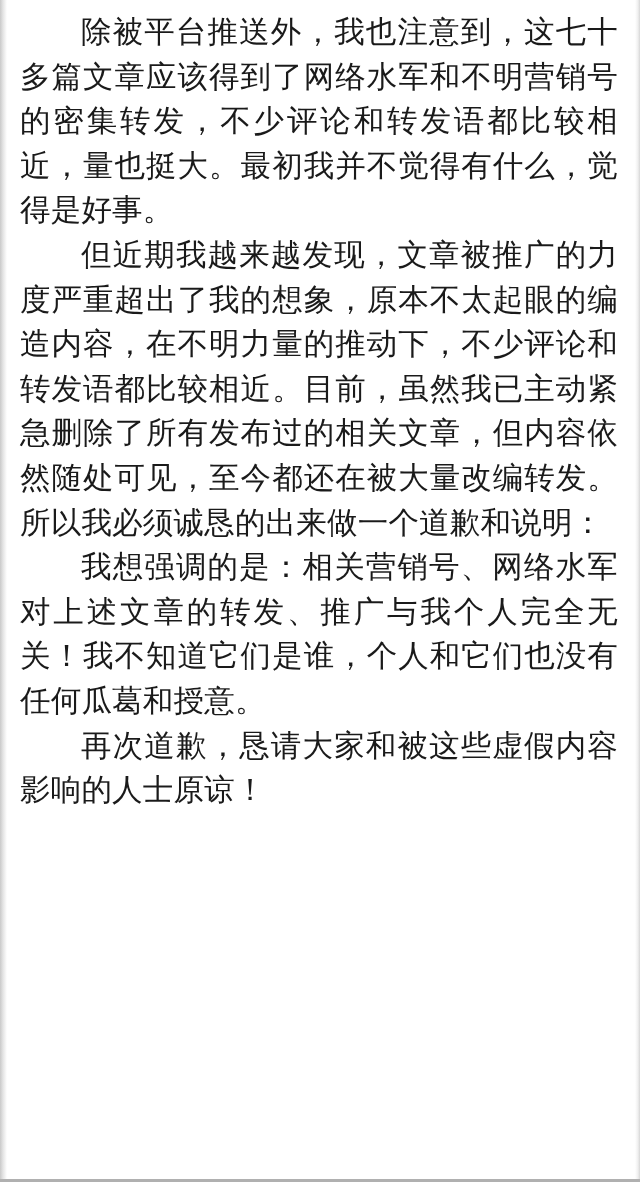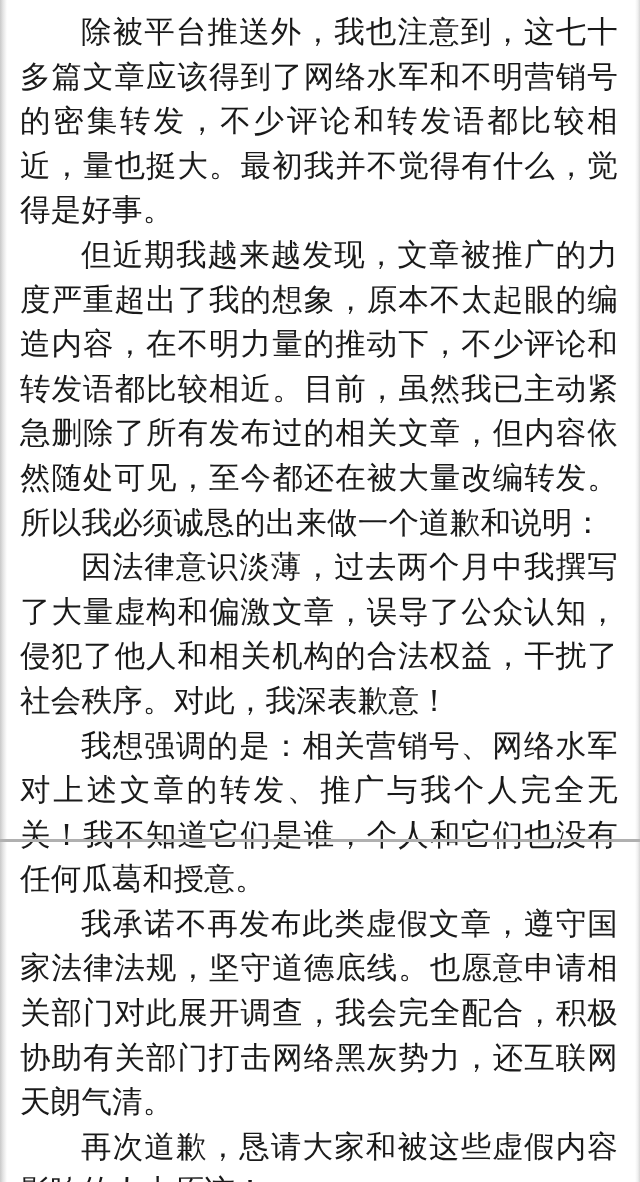--- a/index.html
+++ b/index.html
@@ -10,21 +10,21 @@
   body {
     width: 640px;
     height: 1182px;
     font-family: "Liberation Serif", "DejaVu Serif", serif;
     color: #1a1a1a;
     position: relative;
     overflow: hidden;
   }
   #doc {
     width: 640px;
-    height: 842px;
+    height: 1182px;
     box-sizing: border-box;
     padding: 10px 22px 13px 20px;
     position: relative;
   }
   .edge-left {
     position: absolute;
     left: 0;
     top: 0;
     width: 7px;
     height: 1182px;
@@ -61,21 +61,19 @@
 </head>
 <body>
 
 <div id="doc">
   <div class="edge-left"></div>
   <div class="edge-right"></div>
 
   <div class="body-text">
     <p class="para">除被平台推送外，我也注意到，这七十多篇文章应该得到了网络水军和不明营销号的密集转发，不少评论和转发语都比较相近，量也挺大。最初我并不觉得有什么，觉得是好事。</p>
     <p class="para">但近期我越来越发现，文章被推广的力度严重超出了我的想象，原本不太起眼的编造内容，在不明力量的推动下，不少评论和转发语都比较相近。目前，虽然我已主动紧急删除了所有发布过的相关文章，但内容依然随处可见，至今都还在被大量改编转发。所以我必须诚恳的出来做一个道歉和说明：</p>
-    <p class="para">因法律意识淡薄，过去两个月中我撰写了大量虚构和偏激文章，误导了公众认知，侵犯了他人和相关机构的合法权益，干扰了社会秩序。对此，我深表歉意！</p>
     <p class="para">我想强调的是：相关营销号、网络水军对上述文章的转发、推广与我个人完全无关！我不知道它们是谁，个人和它们也没有任何瓜葛和授意。</p>
-    <p class="para">我承诺不再发布此类虚假文章，遵守国家法律法规，坚守道德底线。也愿意申请相关部门对此展开调查，我会完全配合，积极协助有关部门打击网络黑灰势力，还互联网天朗气清。</p>
     <p class="para">再次道歉，恳请大家和被这些虚假内容影响的人士原谅！</p>
 
   </div>
 
   <div class="bottom-rule"></div>
 </div>
 
 </body></html>

